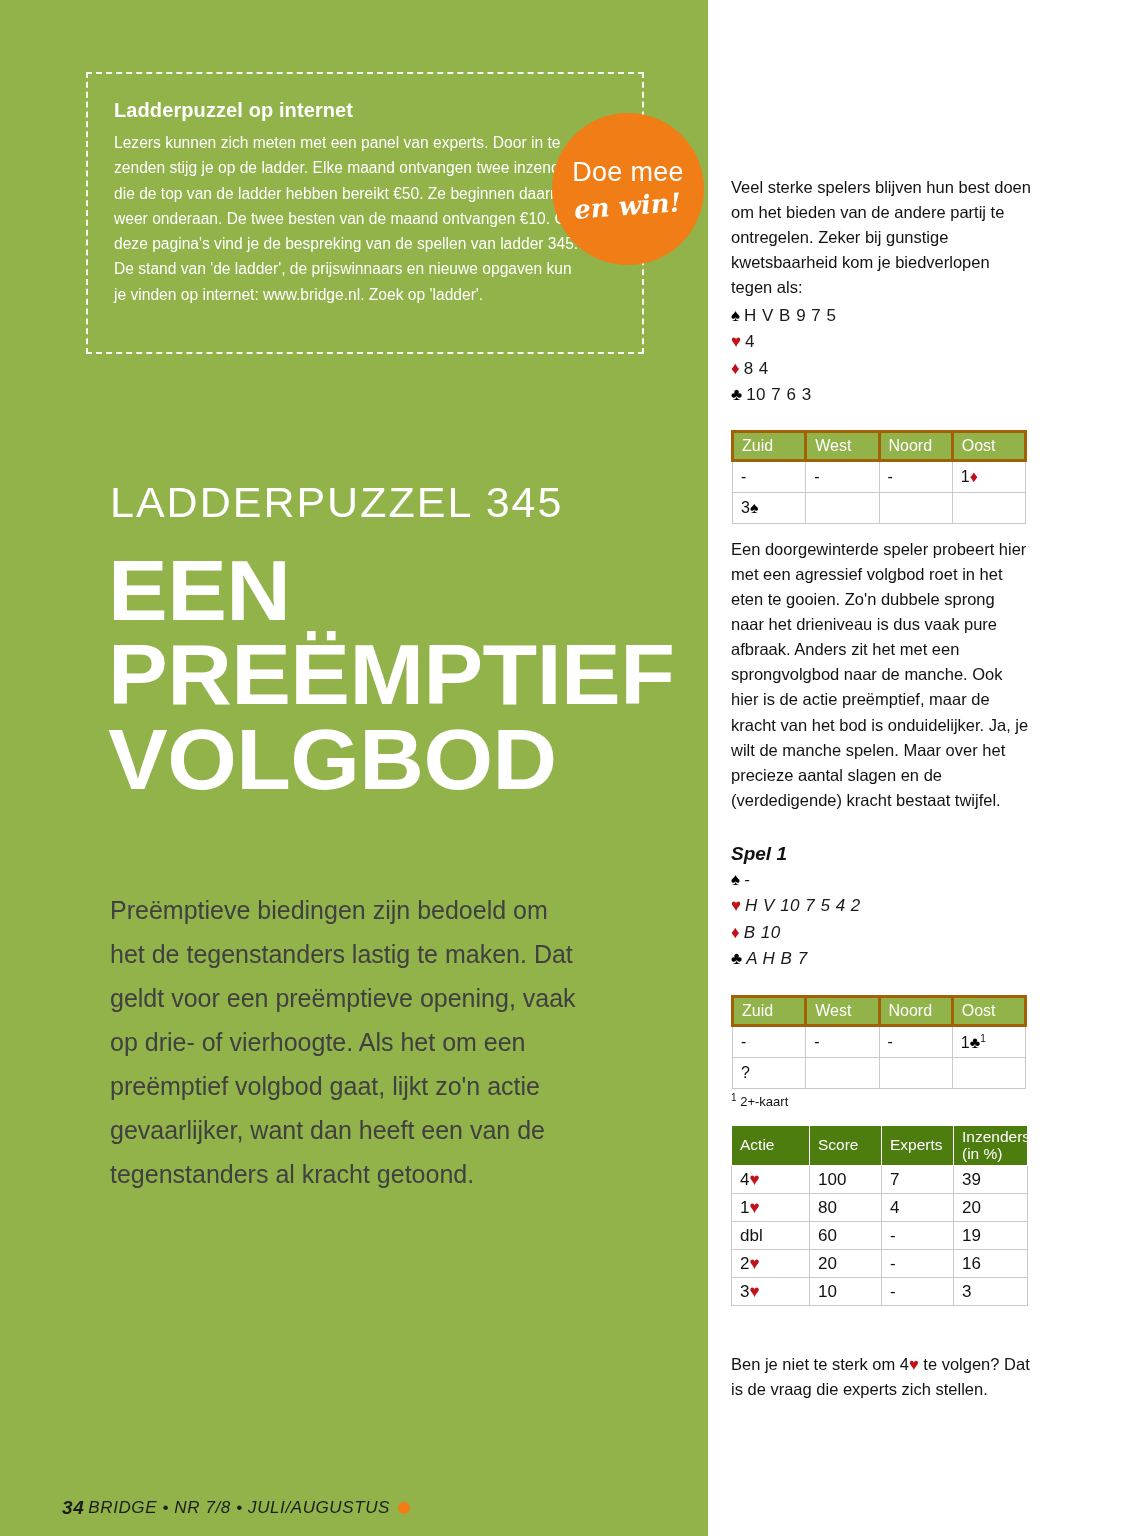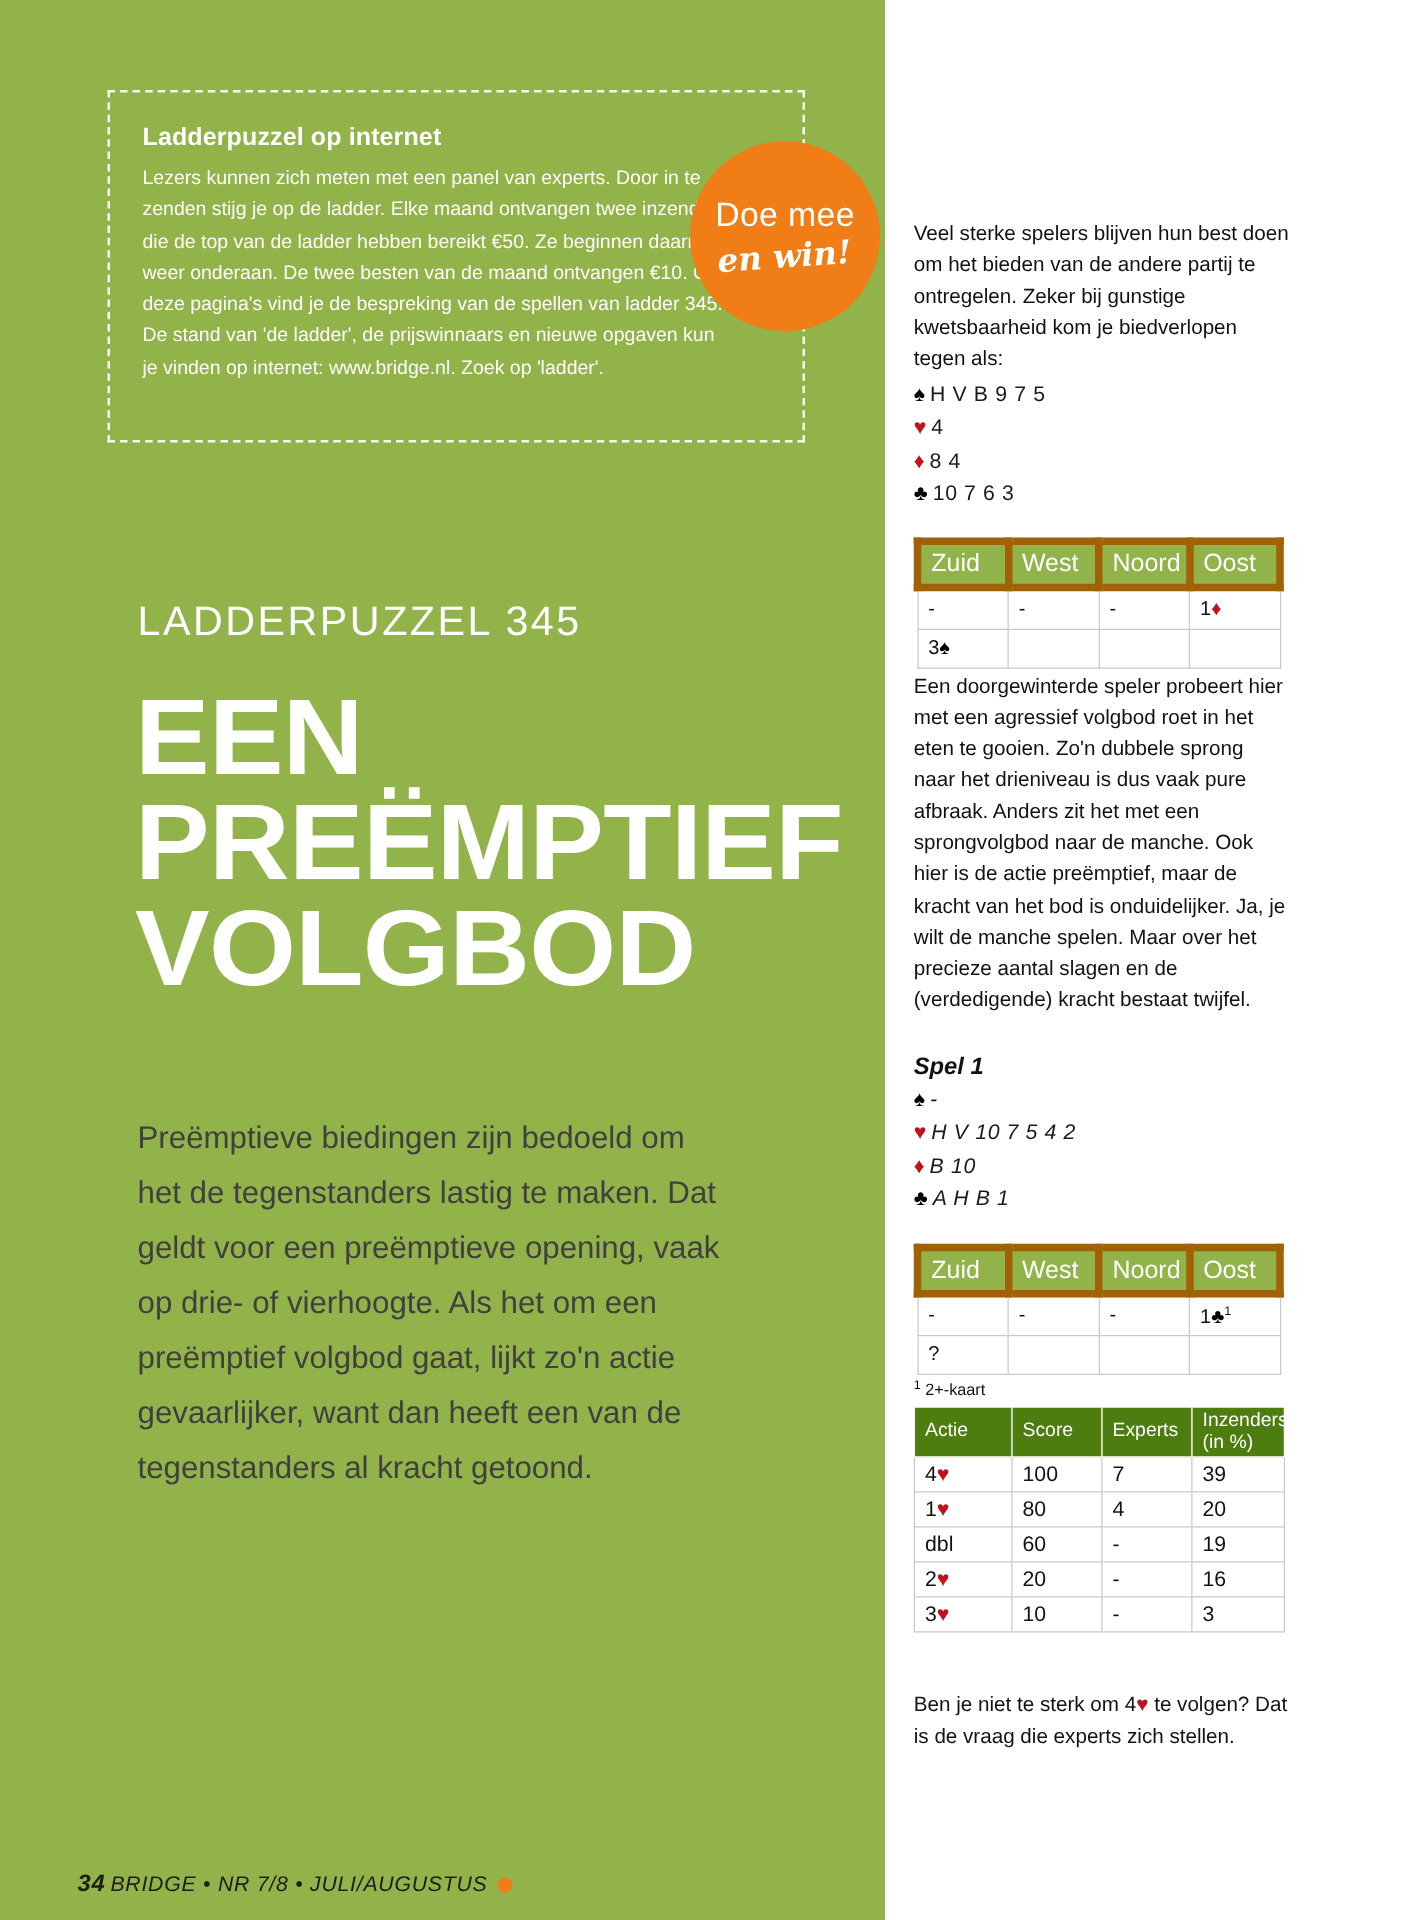--- a/index.html
+++ b/index.html
@@ -45,21 +45,21 @@
   .badge-l1{font-size:27px;line-height:1;letter-spacing:.3px;}
   .badge-l2{
     font-size:26px;line-height:1;margin-top:7px;
     font-style:italic;font-family:"DejaVu Serif", serif;font-weight:bold;
     transform:rotate(-4deg);
   }
 
   
   .kicker{
     position:absolute;left:110px;top:478px;
-    color:#ffffff;font-size:33px;letter-spacing:2.0px;font-weight:400;
+    color:#ffffff;font-size:43px;letter-spacing:2.0px;font-weight:400;
     white-space:nowrap;
   }
   .headline{
     position:absolute;left:108px;top:548px;width:600px;
     color:#ffffff;font-weight:bold;font-size:86px;line-height:.98;
     letter-spacing:-0.5px;
     font-family:"Liberation Sans Narrow","Liberation Sans",sans-serif;
     transform:scaleX(1.04);transform-origin:left top;
   }
   .headline .hl-line{display:block;white-space:nowrap;}
@@ -99,22 +99,22 @@
   .suit-r{color:#c1121c;}
   .hand-row .cards{margin-left:4px;letter-spacing:.5px;}
 
   
   table.bidtable{
     border-collapse:collapse;width:296px;table-layout:fixed;
     font-size:15.5px;
   }
   table.bidtable th{
     background:#92b24a;color:#ffffff;font-weight:400;
-    text-align:left;padding:4px 8px;font-size:20px;
-    border:6px solid #a16207;
+    text-align:left;padding:4px 8px;font-size:16px;
+    border:3px solid #a16207;
   }
   table.bidtable td{
     border:1px solid #c9c9c9;padding:4px 8px;height:22px;
     color:#111;font-size:16px;background:#fff;
   }
   .fn-sup{font-size:10px;vertical-align:super;}
   .tbl-note{font-size:13px;margin-top:3px;color:#111;}
   .tbl-note sup{font-size:10px;}
 
   
@@ -208,21 +208,21 @@
 
     <p class="rc-para abs" style="left:0;top:537px;width:300px;">Een doorgewinterde speler probeert hier met een agressief volgbod roet in het eten te gooien. Zo'n dubbele sprong naar het drieniveau is dus vaak pure afbraak. Anders zit het met een sprongvolgbod naar de manche. Ook hier is de actie preëmptief, maar de kracht van het bod is onduidelijker. Ja, je wilt de manche spelen. Maar over het precieze aantal slagen en de (verdedigende) kracht bestaat twijfel.</p>
 
     <div class="abs" style="left:0;top:843px;font-style:italic;">
       <div class="sec-title">Spel 1</div>
       <div style="display:flex;gap:0;">
         <div class="hand">
           <div class="hand-row"><span class="suit-b">♠</span><span class="cards">-</span></div>
           <div class="hand-row"><span class="suit-r">♥</span><span class="cards">H V 10 7 5 4 2</span></div>
           <div class="hand-row"><span class="suit-r">♦</span><span class="cards">B 10</span></div>
-          <div class="hand-row"><span class="suit-b">♣</span><span class="cards">A H B 1</span></div>
+          <div class="hand-row"><span class="suit-b">♣</span><span class="cards">A H B 7</span></div>
         </div>
       </div>
     </div>
 
     <div class="abs" style="left:0;top:995px;">
       <table class="bidtable">
         <thead>
           <tr>
             <th>Zuid</th>
             <th>West</th>

